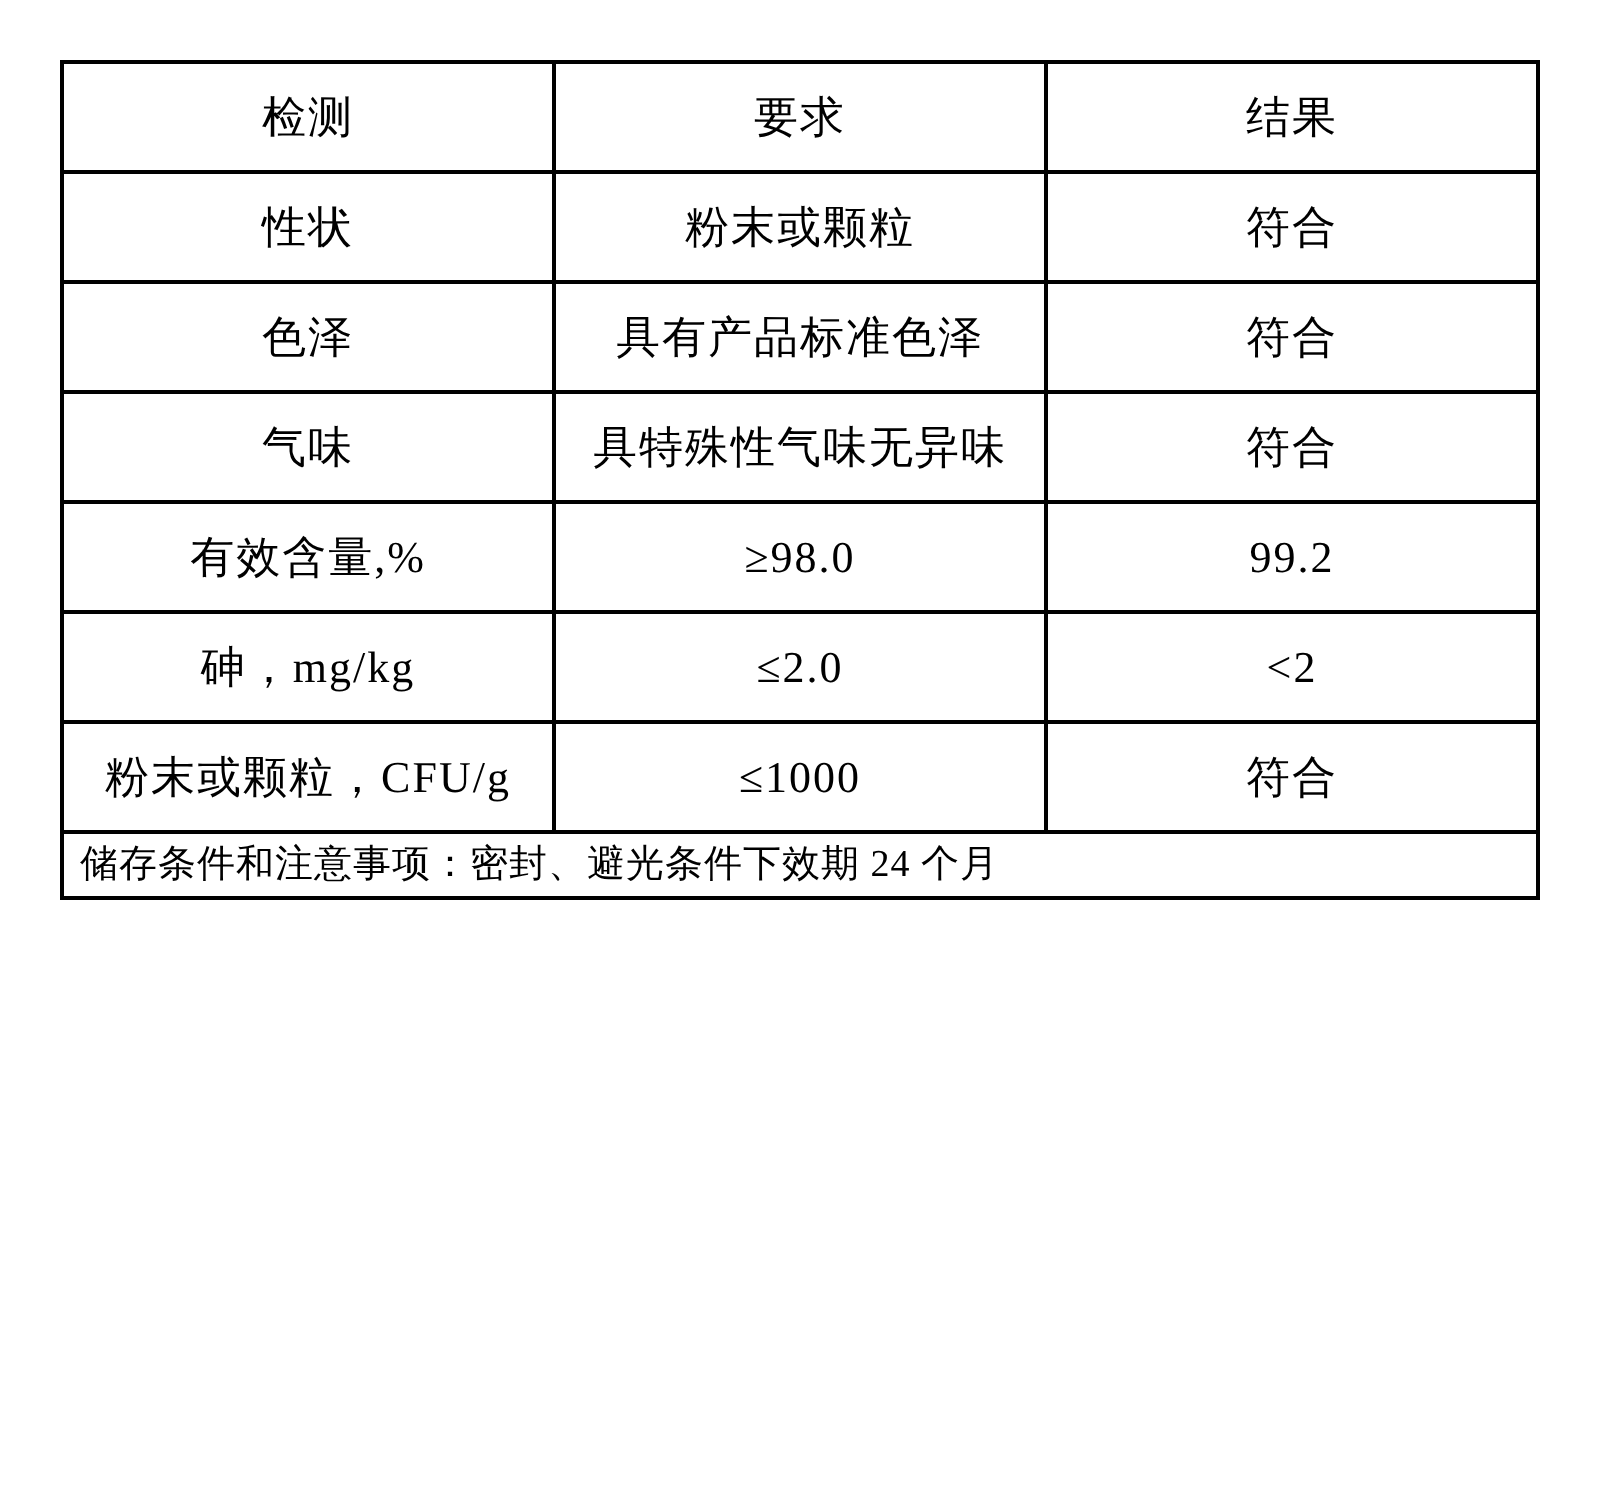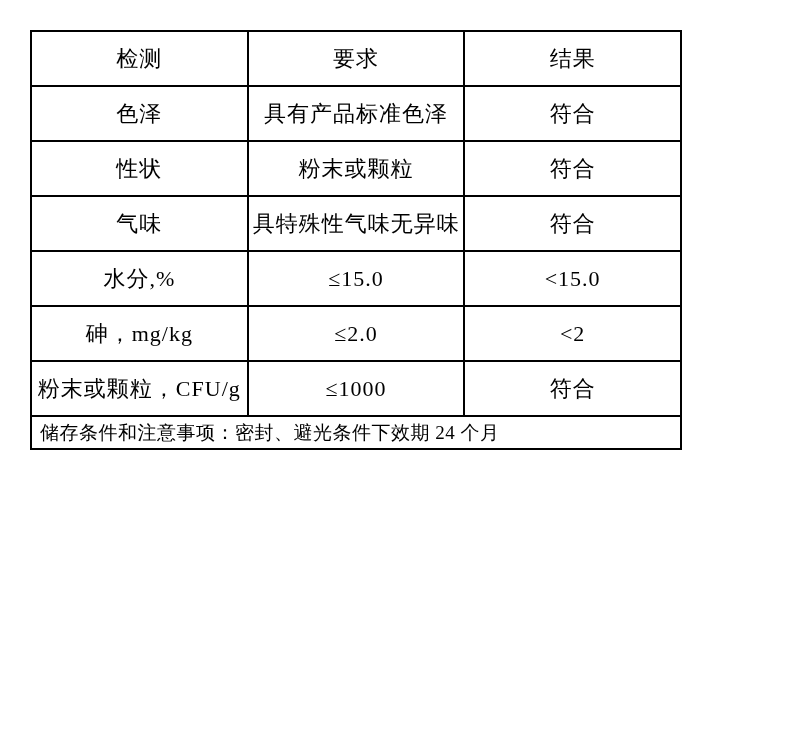--- a/index.html
+++ b/index.html
@@ -11,21 +11,21 @@
     font-family: "Liberation Serif", "DejaVu Serif", serif;
     color: #000000;
   }
   .doc-wrap {
     position: absolute;
     left: 30px;
     top: 30px;
     width: 740px;
   }
   table.spec-table {
-    width: 652px;
+    width: 740px;
     border-collapse: collapse;
     table-layout: fixed;
     background: #ffffff;
   }
   table.spec-table col { width: 33.333%; }
   table.spec-table td {
     border: 2px solid #000000;
     text-align: center;
     vertical-align: middle;
     height: 53px;
@@ -54,38 +54,38 @@
         <col>
         <col>
       </colgroup>
     <tbody>
       <tr>
         <td>检测</td>
         <td>要求</td>
         <td>结果</td>
       </tr>
       <tr>
-        <td>色泽</td>
-        <td>具有产品标准色泽</td>
+        <td>性状</td>
+        <td>粉末或颗粒</td>
         <td>符合</td>
       </tr>
       <tr>
-        <td>性状</td>
-        <td>粉末或颗粒</td>
+        <td>色泽</td>
+        <td>具有产品标准色泽</td>
         <td>符合</td>
       </tr>
       <tr>
         <td>气味</td>
         <td>具特殊性气味无异味</td>
         <td>符合</td>
       </tr>
       <tr>
-        <td>水分,%</td>
-        <td>≤15.0</td>
-        <td>&lt;15.0</td>
+        <td>有效含量,%</td>
+        <td>≥98.0</td>
+        <td>99.2</td>
       </tr>
       <tr>
         <td>砷，mg/kg</td>
         <td>≤2.0</td>
         <td>&lt;2</td>
       </tr>
       <tr>
         <td>粉末或颗粒，CFU/g</td>
         <td>≤1000</td>
         <td>符合</td>

